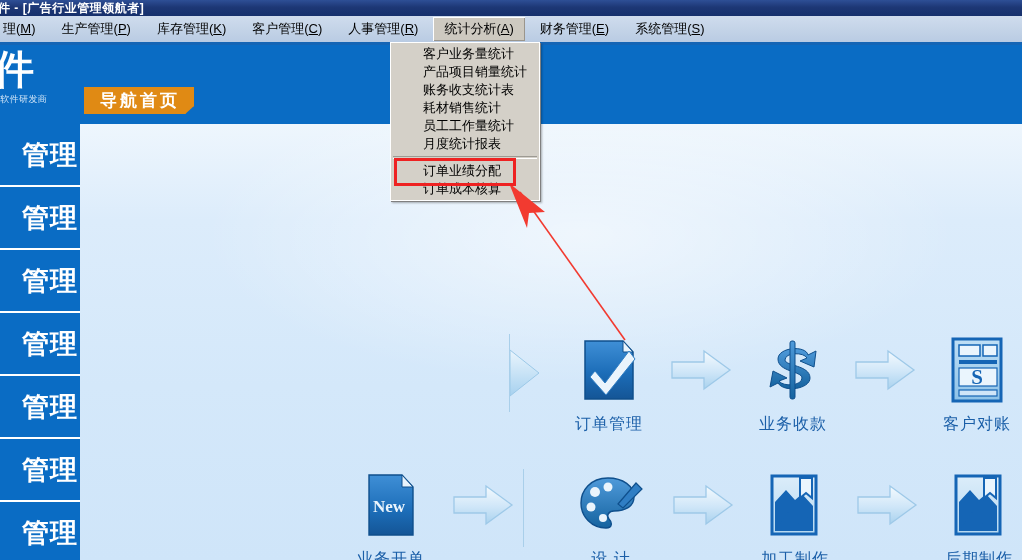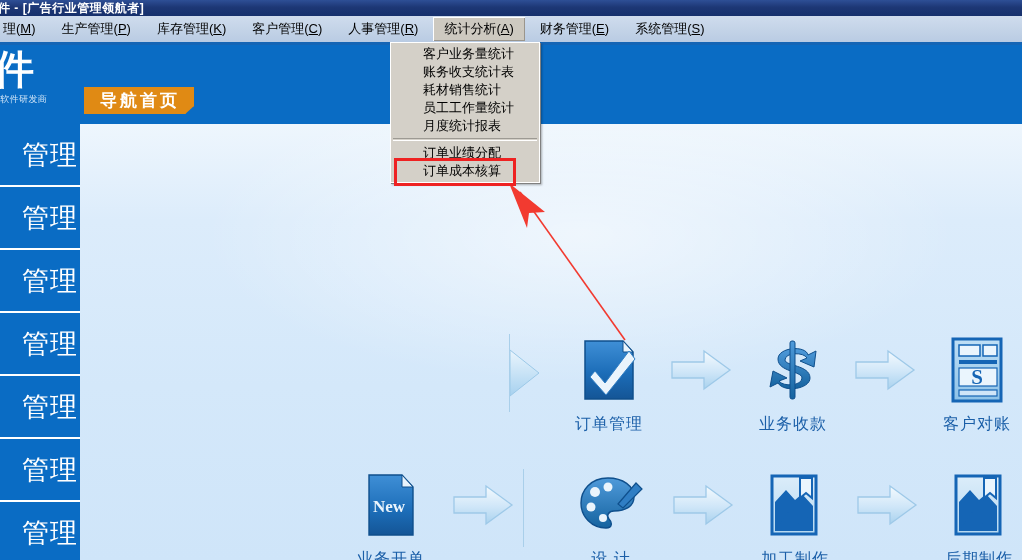--- a/index.html
+++ b/index.html
@@ -63,21 +63,21 @@
   }
   
   #sidebar{
     position:absolute;left:0;top:124px;width:80px;height:436px;
     background:#0a6cc4;
   }
   .side-item{
     height:63px;box-sizing:border-box;
     border-bottom:2px solid #ffffff;
     display:flex;align-items:center;justify-content:flex-end;
-    color:#ffffff;font-size:27px;font-weight:normal;
+    color:#ffffff;font-size:27px;font-weight:bold;
     letter-spacing:1px;padding-right:2px;white-space:nowrap;
     overflow:hidden;
   }
   
   #content{
     position:absolute;left:80px;top:124px;width:942px;height:436px;
     background:linear-gradient(to bottom,#eef6fd 0%,#dcecfb 22%,#d4e8fa 60%,#cfe5f9 100%);
     overflow:hidden;
   }
   
@@ -366,20 +366,21 @@
         </svg>
       </div>
       <div class="lbl">后期制作</div>
     </div>
 
   </div>
 </div>
 
 <div id="dropdown">
   <div class="dd-item">客户业务量统计</div>
+  <div class="dd-item">产品项目销量统计</div>
   <div class="dd-item">账务收支统计表</div>
   <div class="dd-item">耗材销售统计</div>
   <div class="dd-item">员工工作量统计</div>
   <div class="dd-item">月度统计报表</div>
   <div class="dd-sep"></div>
   <div class="dd-item">订单业绩分配</div>
   <div class="dd-item">订单成本核算</div>
 </div>
 
 <div id="highlight-box"></div>

